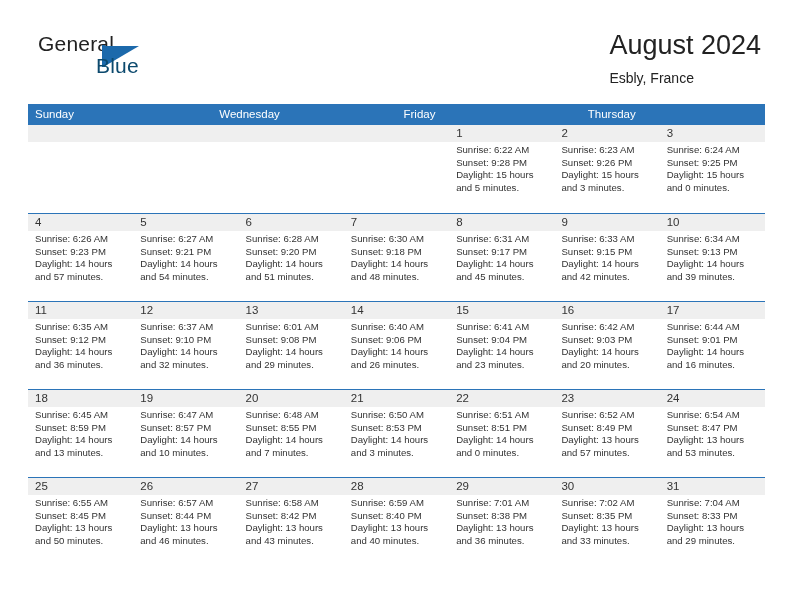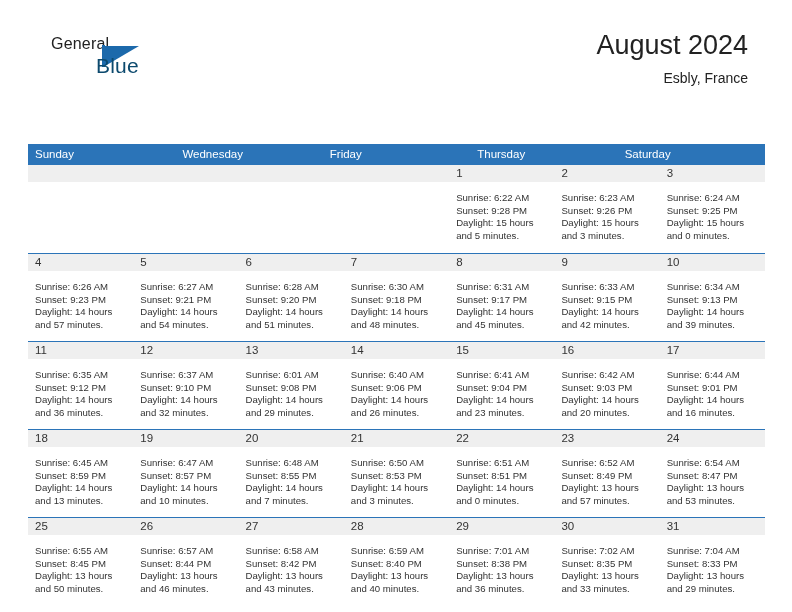--- a/index.html
+++ b/index.html
@@ -30,23 +30,23 @@
   }
   .brand {
     position: absolute;
     left: 6px;
     top: 4px;
     width: 160px;
     height: 56px;
   }
   .brand-general {
     position: absolute;
-    left: 17px;
+    left: 4px;
     top: 0;
-    font-size: 16px;
+    font-size: 21px;
     color: #222222;
     letter-spacing: 0.2px;
     line-height: 24px;
   }
   .brand-blue {
     position: absolute;
     left: 62px;
     top: 22px;
     font-size: 21px;
     color: #0c4a6e;
@@ -73,23 +73,22 @@
     left: 3px;
     top: 1px;
     width: 0;
     height: 0;
     border-left: 34px solid #1c69ab;
     border-bottom: 20px solid transparent;
   }
 
   .title-wrap {
     position: absolute;
-    right: 16px;
+    right: 3px;
     top: 0;
-    text-align: right;
   }
   .cal-title {
     font-size: 27px;
     color: #222222;
     line-height: 34px;
     white-space: nowrap;
   }
   .cal-sub {
     font-size: 14px;
     color: #222222;
@@ -102,21 +101,20 @@
   .calendar {
     position: absolute;
     left: 28px;
     top: 104px;
     width: 737px;
   }
   .dow-row {
     display: flex;
     background: #2b74b8;
     height: 21px;
-    margin-top: 40px;
   }
   .dow {
     flex: 1 1 0;
     color: #ffffff;
     font-size: 11.5px;
     line-height: 21px;
     padding-left: 7px;
     box-sizing: border-box;
     white-space: nowrap;
     overflow: hidden;
@@ -146,21 +144,21 @@
     font-size: 11.5px;
     color: #333333;
     line-height: 17px;
     padding-left: 7px;
     display: block;
   }
   .cell.empty .daynum-strip {
     background: #efefef;
   }
   .cell .info {
-    padding: 10px 6px 0 7px;
+    padding: 2px 6px 0 7px;
     font-size: 9.6px;
     line-height: 12.6px;
     color: #333333;
   }
   .cell .info div {
     white-space: nowrap;
   }
 </style>
 </head>
 <body>
@@ -184,21 +182,20 @@
     </div>
 
   </div>
 
   <div class="calendar">
     <div class="dow-row">
         <div class="dow">Sunday</div>
         <div class="dow">Wednesday</div>
         <div class="dow">Friday</div>
         <div class="dow">Thursday</div>
-        <div class="dow">Saturday</div>
       </div>
     <div class="weeks">
         <div class="week first">
           <div class="cell empty">
             <div class="daynum-strip">
               <span class="daynum"></span>
             </div>
           </div>
           <div class="cell empty">
             <div class="daynum-strip">

